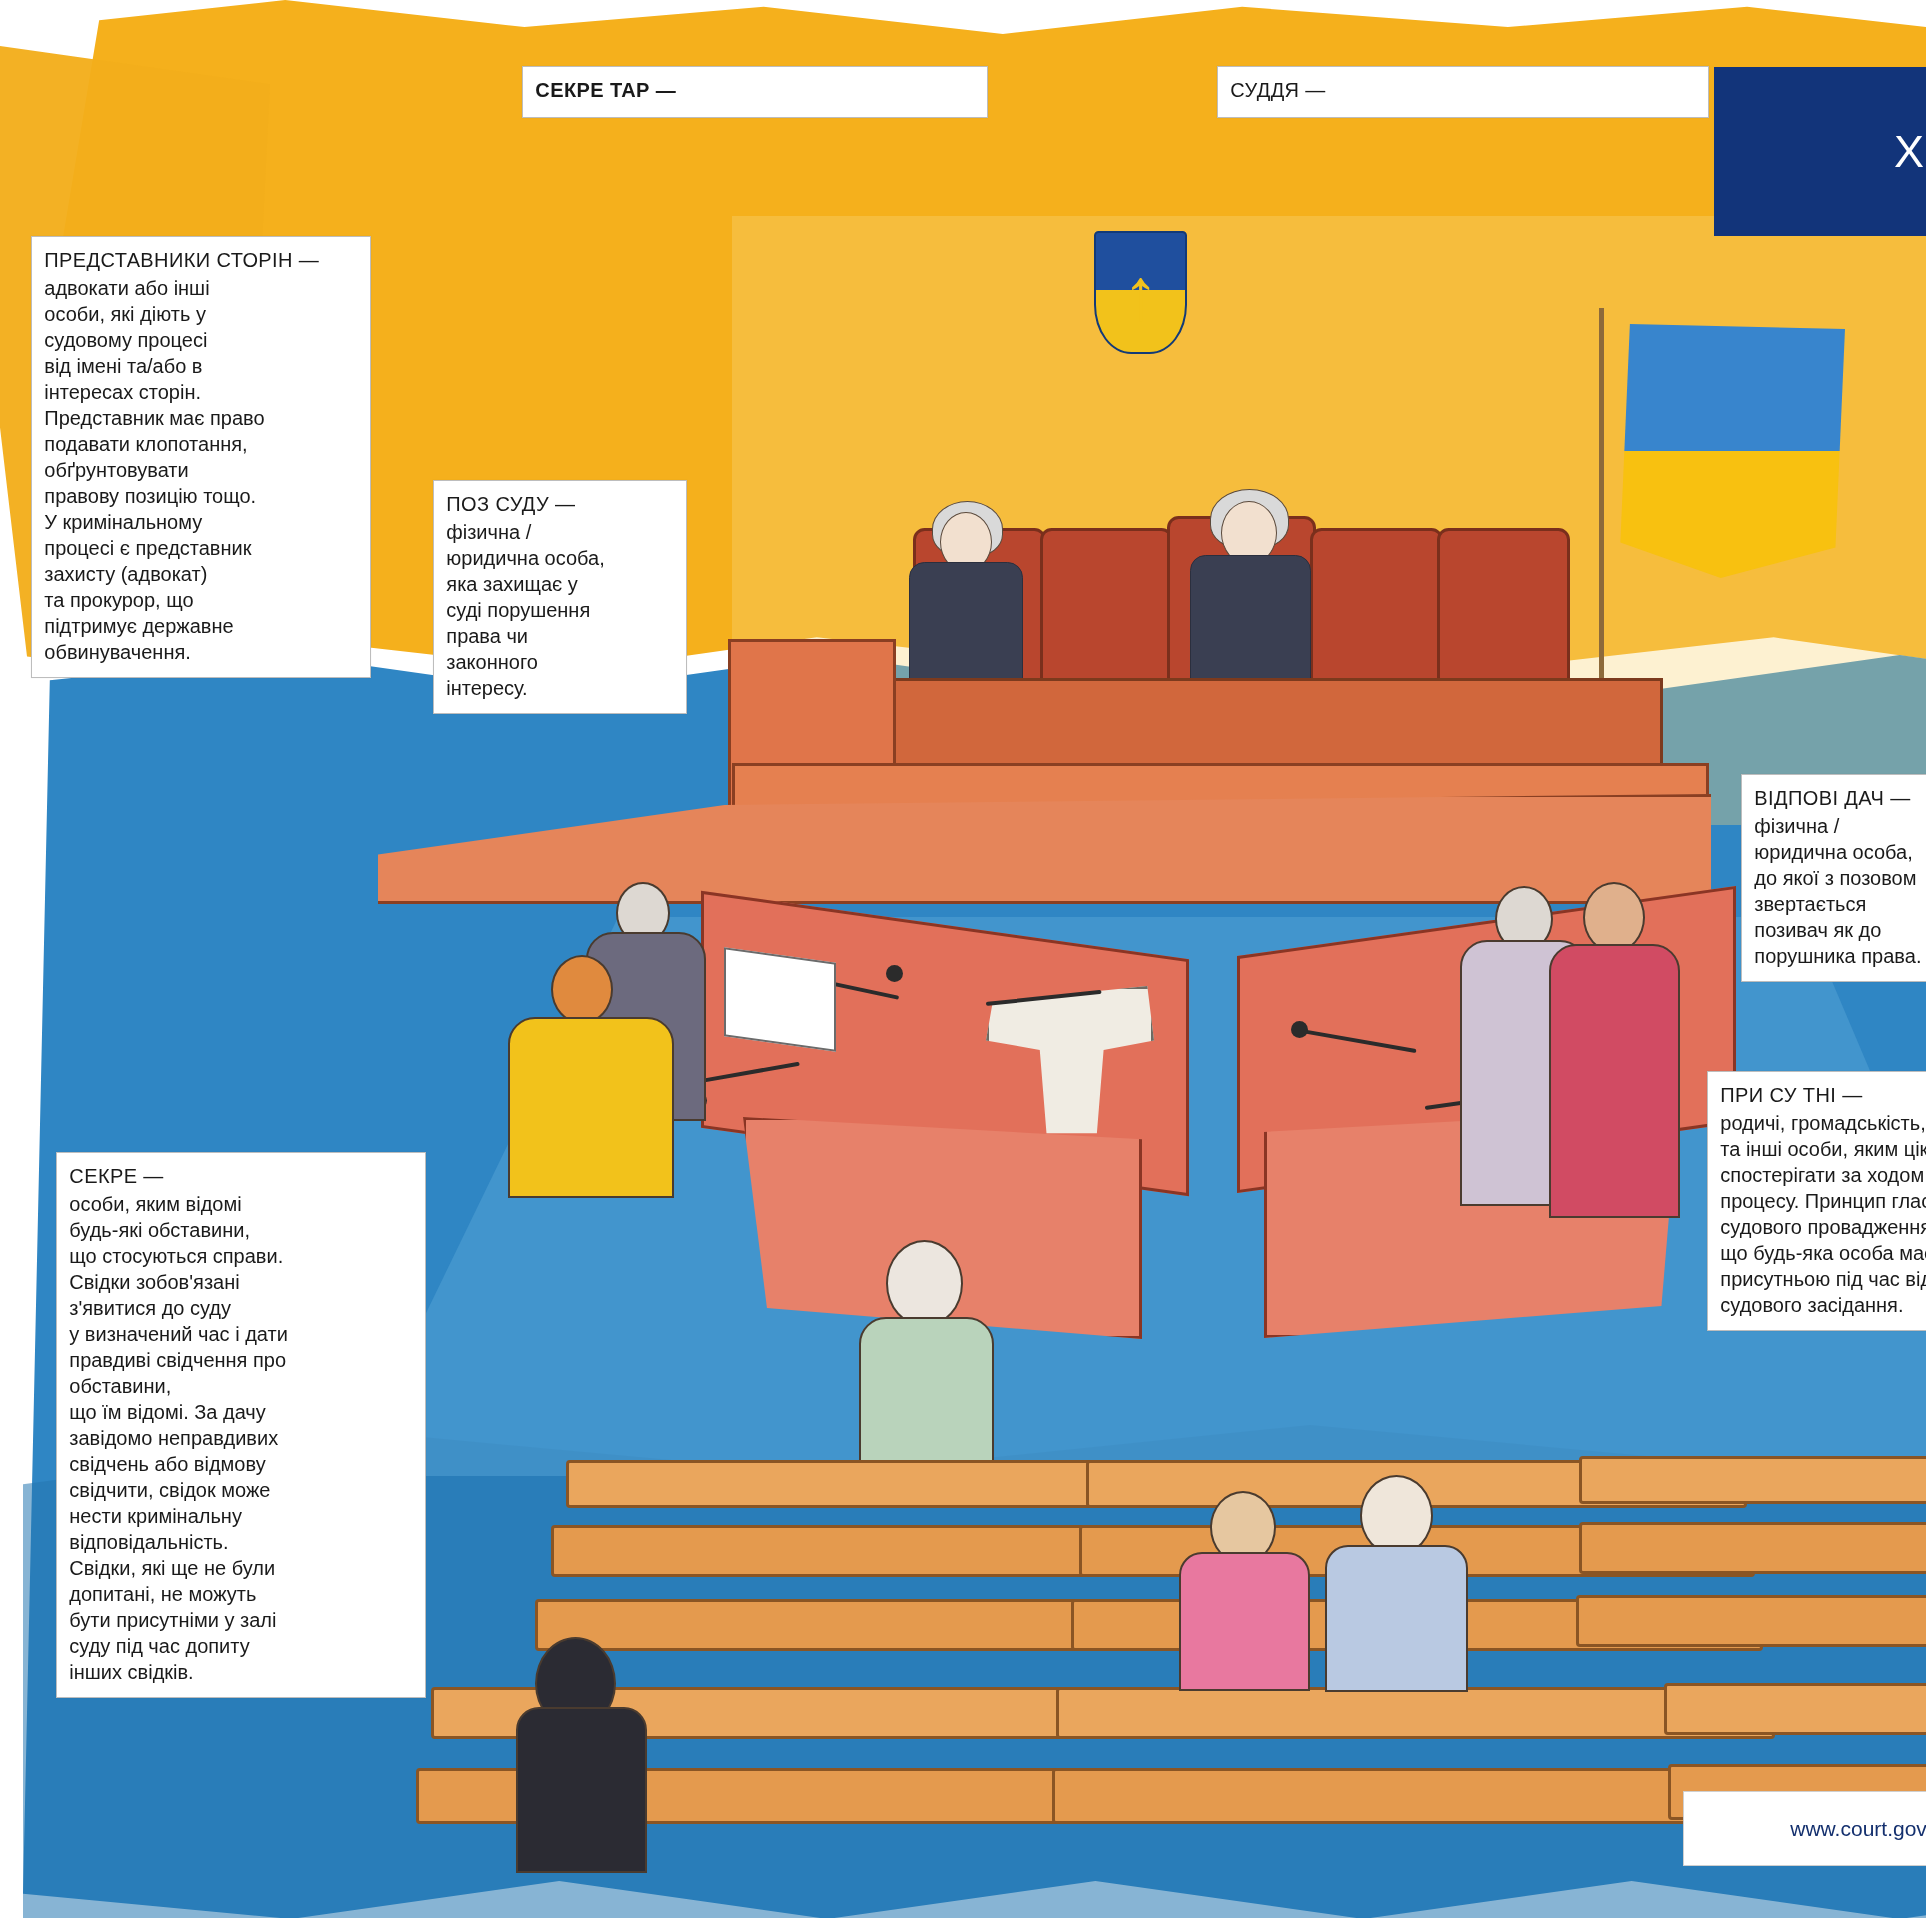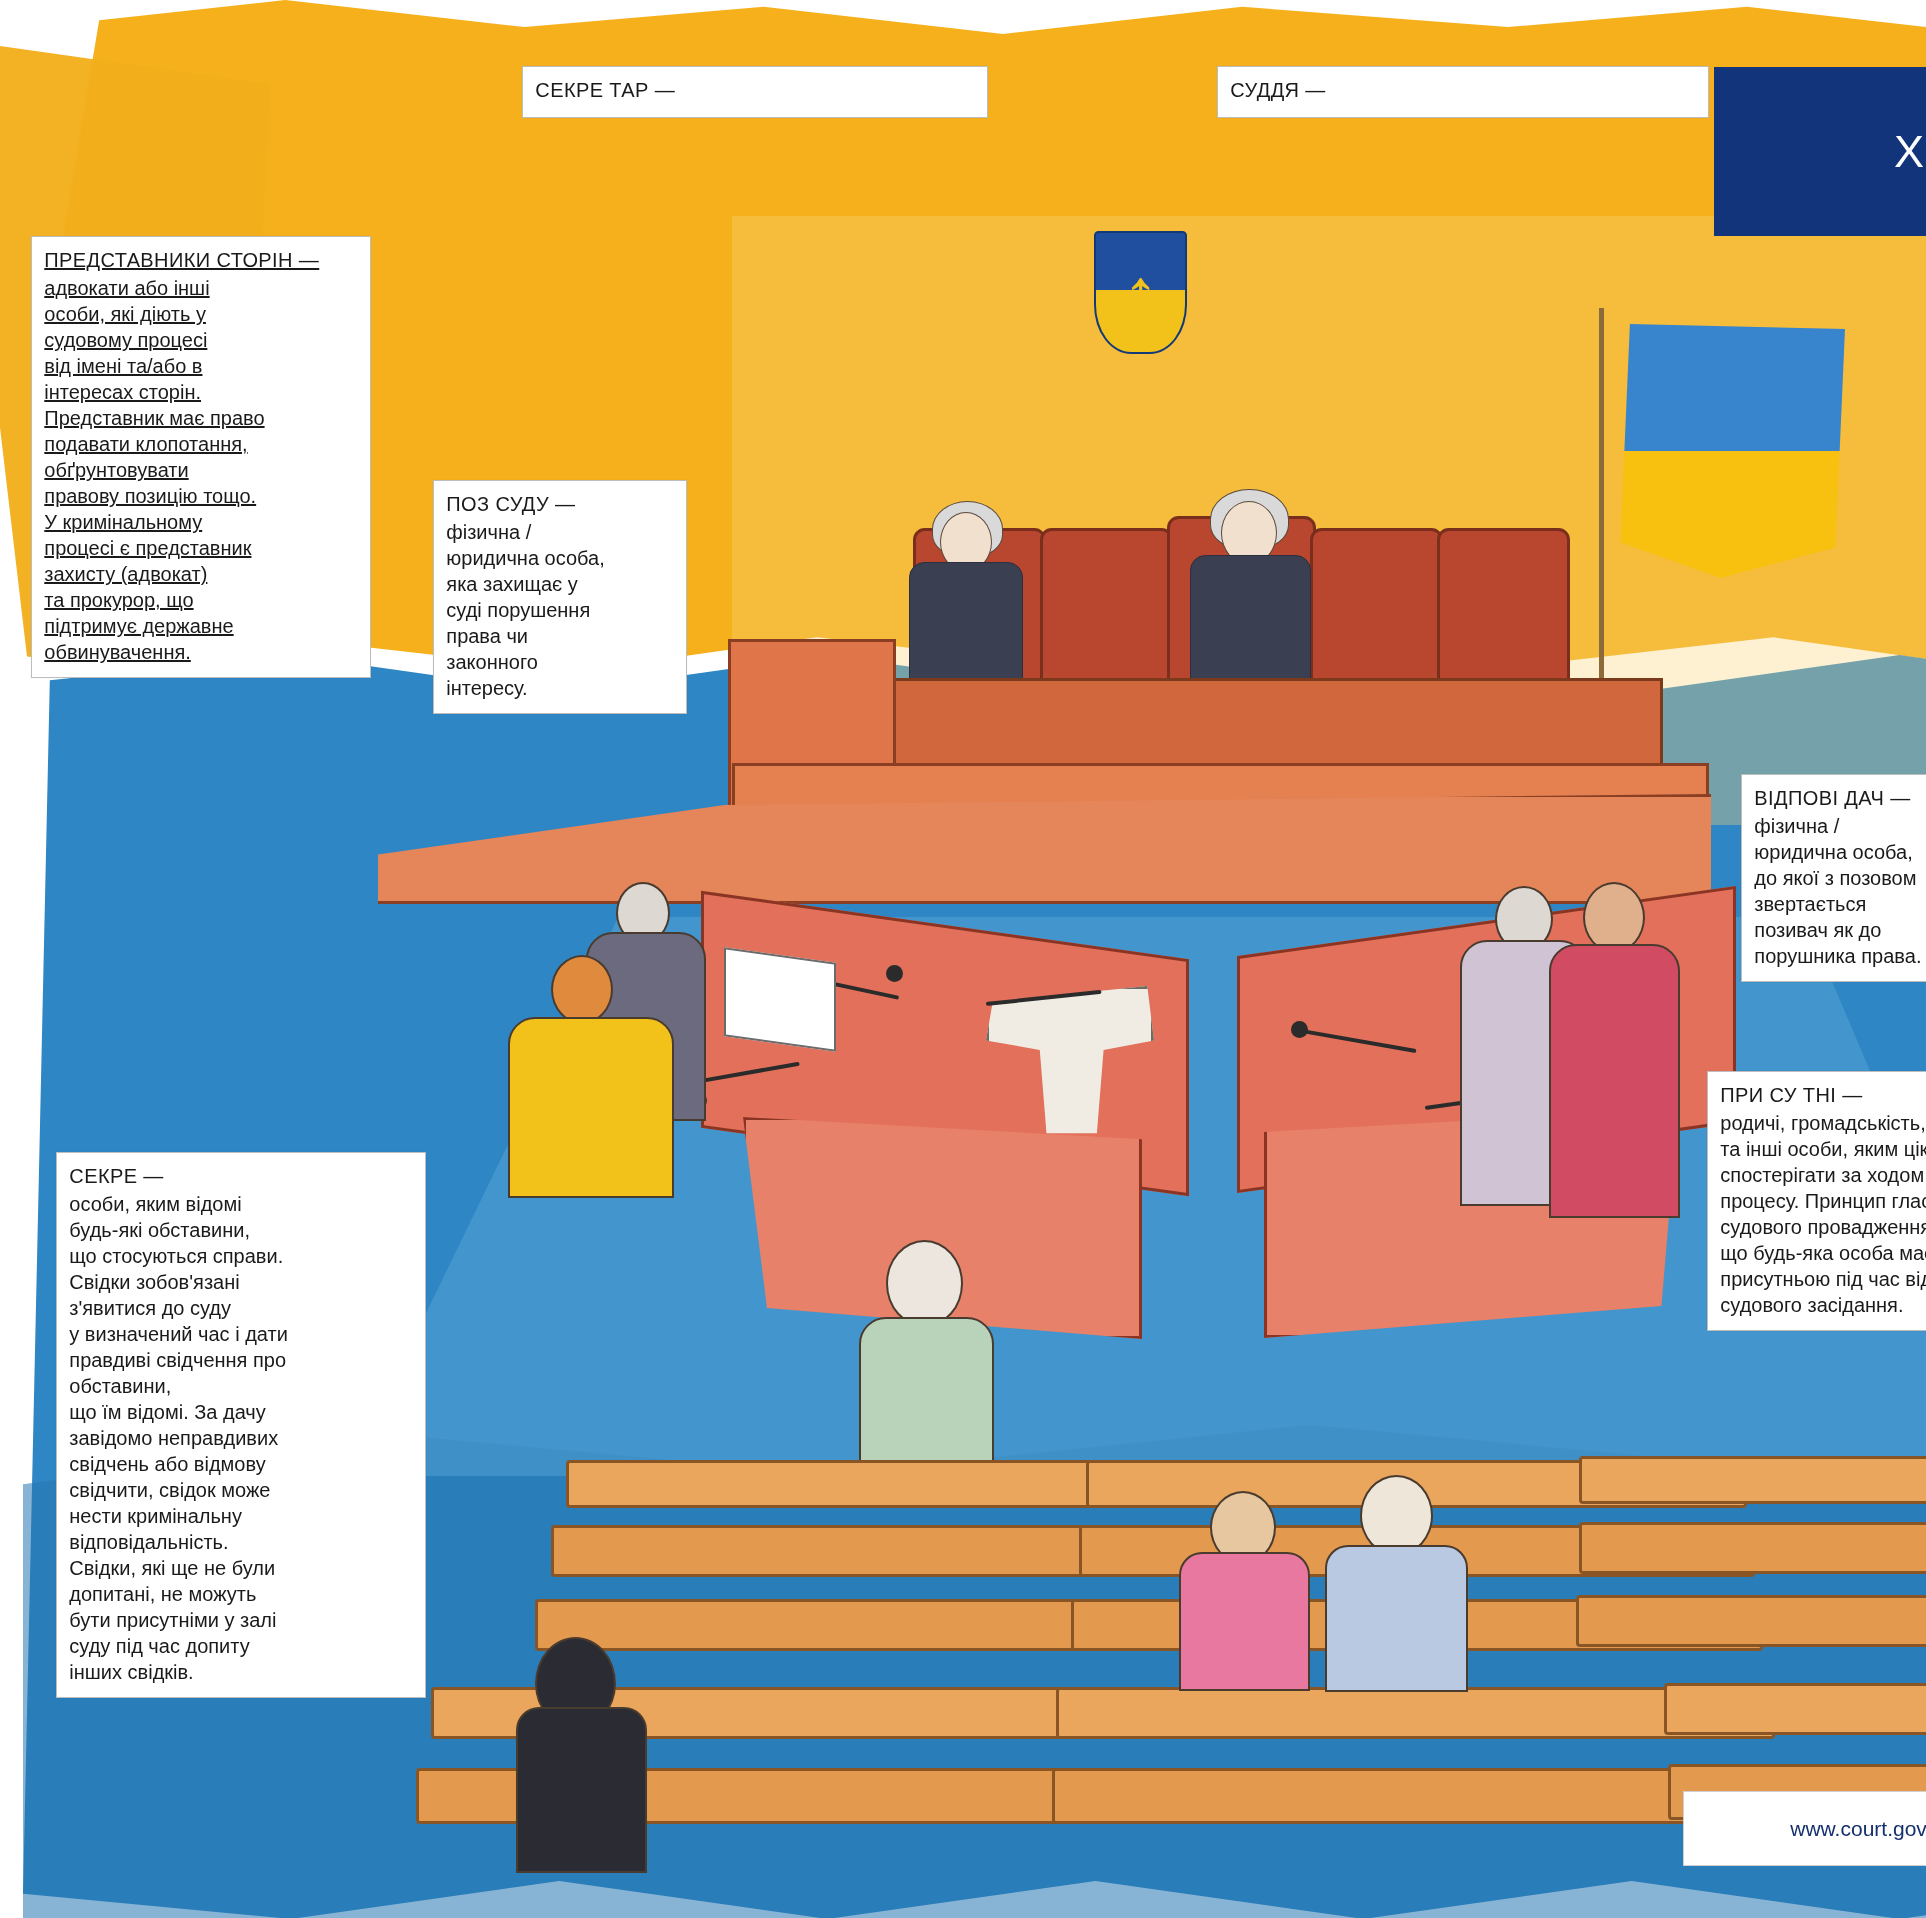--- a/index.html
+++ b/index.html
@@ -345,29 +345,29 @@
   </div>
   <div class="gp">
     
     
   </div>
 
   <div class="header-banner">
     <span class="htxt">ХТО І ДЕ Є В ЗАЛІ СУДУ</span>
   </div>
 
-  <div class="callout" style="left:522px; top:66px; width:466px;">
+  <div class="callout" style="left:522px; top:66px; width:466px;font-weight:bold;">
     <span class="title">СЕКРЕ ТАР —</span>
   </div>
 
   <div class="callout" style="left:1217px; top:66px; width:492px;">
     <span class="title">СУДДЯ —</span>
   </div>
 
-  <div class="callout" style="left:31px; top:236px; width:340px;text-decoration:underline;">
+  <div class="callout" style="left:31px; top:236px; width:340px;">
     <span class="title">ПРЕДСТАВНИКИ
 СТОРІН —</span>
     <span class="body">адвокати або інші
 особи, які діють у
 судовому процесі
 від імені та/або в
 інтересах сторін.
 Представник має право
 подавати клопотання,
 обґрунтовувати

